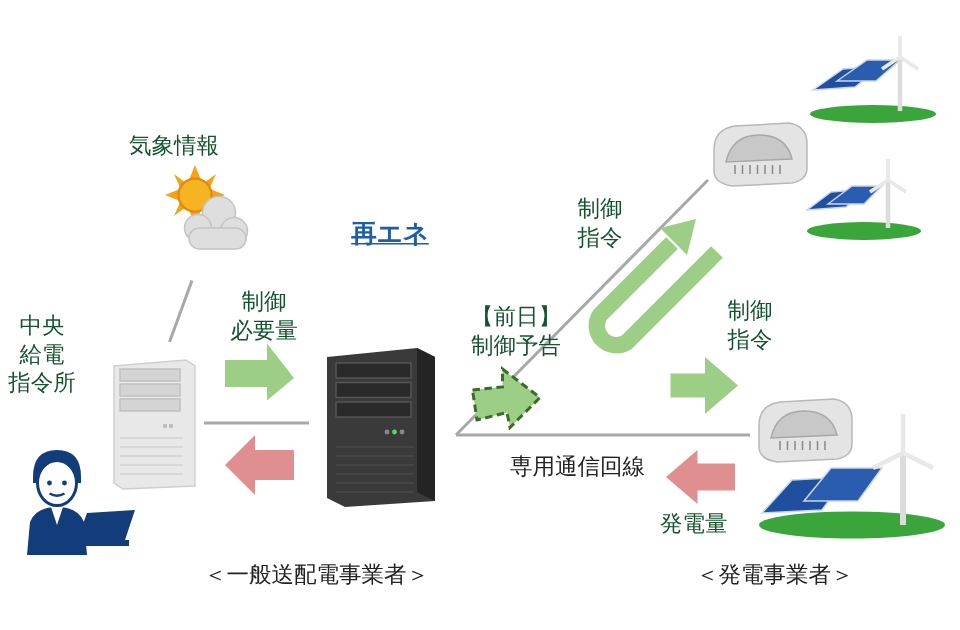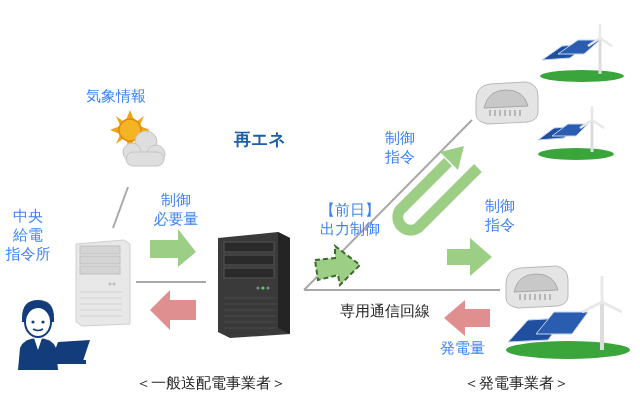--- a/index.html
+++ b/index.html
@@ -1,18 +1,18 @@
 <!DOCTYPE html>
 <html><head>
   <meta charset="utf-8">
   <style>
     html, body { margin: 0; padding: 0; background: #ffffff; }
     body { width: 640px; height: 420px; position: relative; overflow: hidden; font-family: "DejaVu Sans", sans-serif; }
     .abs { position: absolute; }
-    .lbl { position: absolute; color: #3b82f6; font-size: 15px; line-height: 19px; text-align: center; white-space: nowrap; font-family: Liberation Mono, monospace; }
+    .lbl { position: absolute; color: #14532d; font-size: 15px; line-height: 19px; text-align: center; white-space: nowrap; }
     .lbl-sm { position: absolute; color: #222; font-size: 15px; line-height: 14px; white-space: nowrap; }
     .lbl-blue { position: absolute; color: #1c5fa8; font-size: 17px; font-weight: bold; line-height: 22px; text-align: center; white-space: nowrap; }
     .lbl-foot { position: absolute; color: #222; font-size: 15px; line-height: 18px; white-space: nowrap; margin-left: 28px; }
     svg.layer { position: absolute; left: 0; top: 0; }
   </style>
 </head>
 <body>
 
 <svg class="layer" width="640" height="420" viewBox="0 0 640 420">
 
@@ -90,21 +90,21 @@
   <polygon points="20,40 28,40 24,52" fill="#ffffff"></polygon>
   <polygon points="44,44 76,42 68,66 36,66" fill="#123d7a"></polygon>
   <rect x="20" y="62" width="52" height="4" fill="#123d7a"></rect>
 </svg>
 
 <div class="lbl" style="left:150px; top:192px; width:52px;">
   <div>制御</div>
   <div>必要量</div>
 </div>
 
-<div class="lbl-blue" style="left:218px; top:128px; width:84px;">
+<div class="lbl-blue" style="left:218px; top:145px; width:84px;text-decoration:underline;">
   <div>再エネ</div>
 </div>
 
 <svg class="abs" style="left:214px; top:228px;" width="82" height="112" viewBox="0 0 82 112">
   <polygon points="4,10 64,4 76,10 76,106 16,110 4,104" fill="#3a3a3a"></polygon>
   <polygon points="64,4 76,10 76,106 64,100" fill="#242424"></polygon>
   <rect x="10" y="14" width="50" height="10" fill="#2a2a2a" stroke="#555"></rect>
   <rect x="10" y="27" width="50" height="10" fill="#2a2a2a" stroke="#555"></rect>
   <rect x="10" y="40" width="50" height="10" fill="#2a2a2a" stroke="#555"></rect>
   <circle cx="44" cy="60" r="1.6" fill="#888"></circle>
@@ -113,23 +113,23 @@
   <g stroke="#4a4a4a">
     <line x1="10" y1="70" x2="62" y2="70"></line>
       <line x1="10" y1="76" x2="62" y2="76"></line>
     <line x1="10" y1="82" x2="62" y2="82"></line>
       <line x1="10" y1="88" x2="62" y2="88"></line>
     <line x1="10" y1="94" x2="62" y2="94"></line>
       <line x1="10" y1="100" x2="62" y2="100"></line>
   </g>
 </svg>
 
-<div class="lbl" style="left:308px; top:202px; width:72px;text-align:right;">
+<div class="lbl" style="left:308px; top:202px; width:72px;">
   <div>【前日】</div>
-  <div>出力制御</div>
+  <div>制御予告</div>
 </div>
 
 <div class="lbl" style="left:382px; top:130px; width:36px;">
   <div>制御</div>
   <div>指令</div>
 </div>
 
 <div class="lbl" style="left:482px; top:198px; width:36px;">
   <div>制御</div>
   <div>指令</div>

